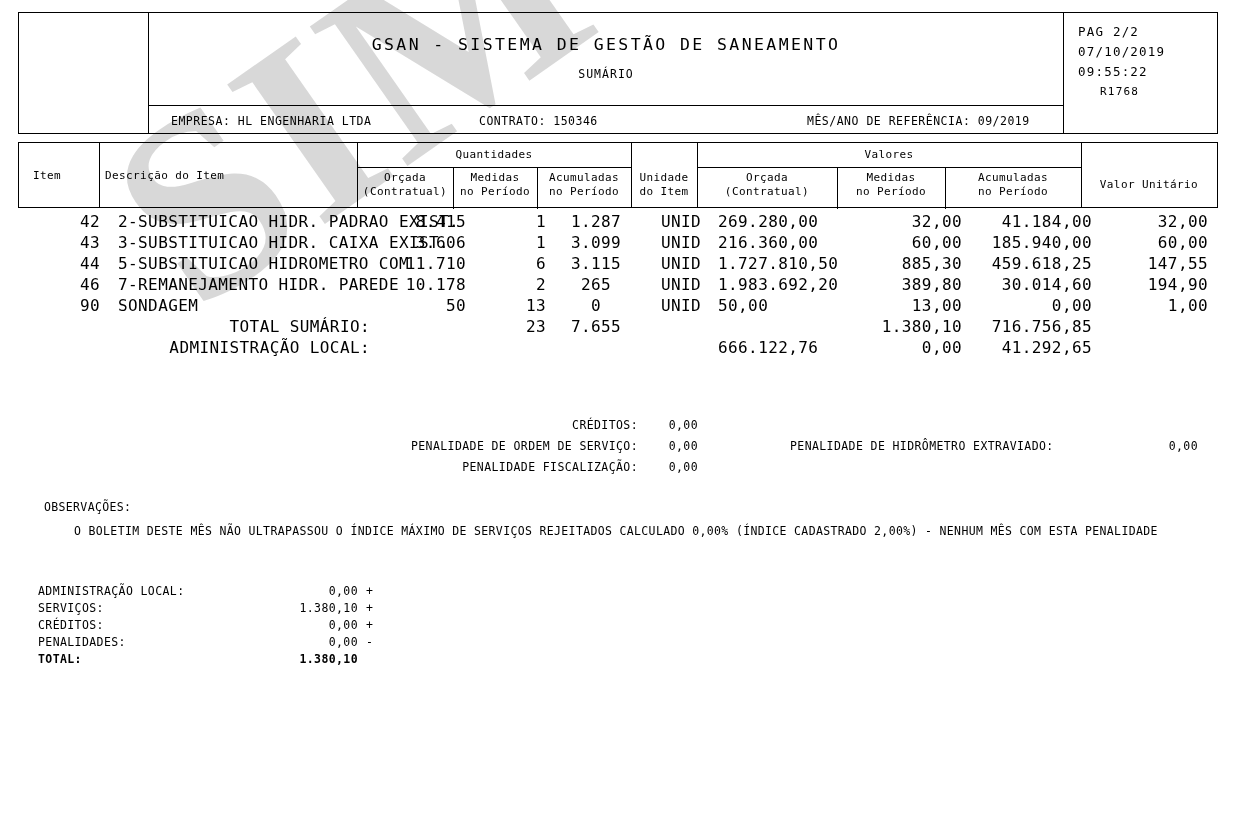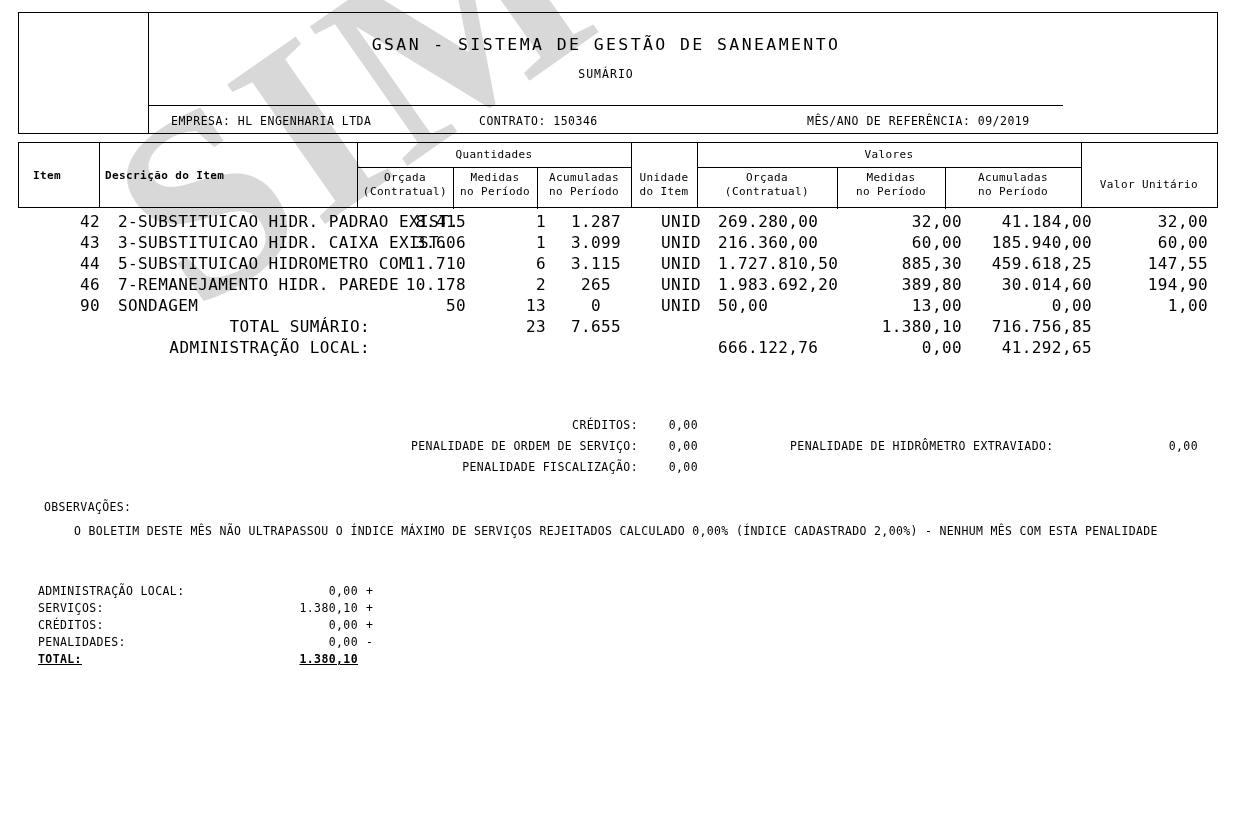--- a/index.html
+++ b/index.html
@@ -147,21 +147,21 @@
     border-top: 1px solid #000;
     height: 0;
   }
   .th {
     position: absolute;
     font-size: 11px;
     text-align: center;
     letter-spacing: 0.4px;
     line-height: 14px;
   }
-  .th.left { text-align: left; font-weight: bold; }
+  .th.left { text-align: left; }
 
   
   .rows {
     position: absolute;
     left: 18px;
     top: 212px;
     width: 1200px;
     font-size: 16px;
     letter-spacing: 0.4px;
   }
@@ -214,41 +214,47 @@
     left: 18px;
     top: 584px;
     width: 600px;
     font-size: 11.5px;
     letter-spacing: 0.4px;
   }
   .f-row { position: relative; height: 17px; }
   .f-label { position: absolute; left: 20px; white-space: nowrap; }
   .f-val { position: absolute; left: 200px; width: 140px; text-align: right; }
   .f-sign { position: absolute; left: 348px; }
-  .bold { font-weight: 700; text-decoration: underline; }
+  .bold { font-weight: 700; }
 </style>
 </head>
 <body>
 
 <div class="page">
 
   <div class="watermark">
     <span>SIMULAÇÃO</span>
   </div>
 
   <div class="content">
 
     <div class="hdr">
       <div class="hdr-col-left"></div>
 
       <div class="hdr-center">
         <div class="title1">GSAN - SISTEMA DE GESTÃO DE SANEAMENTO</div>
         <div class="title3">SUMÁRIO</div>
       </div>
 
+      <div class="hdr-col-right">
+        <div class="pag">PAG   2/2</div>
+        <div class="hdate">07/10/2019</div>
+        <div class="htime">09:55:22</div>
+        <div class="hrep">R1768</div>
+      </div>
 
       <div class="hdr-sep" style="left:130px; right:154px;"></div>
       <div class="hdr-info" style="left:130px; right:154px;">
         <span class="empresa">EMPRESA: HL ENGENHARIA LTDA</span>
         <span class="contrato">CONTRATO: 150346</span>
         <span class="mesano">MÊS/ANO DE REFERÊNCIA: 09/2019</span>
       </div>
     </div>
 
     <div class="tbl">

